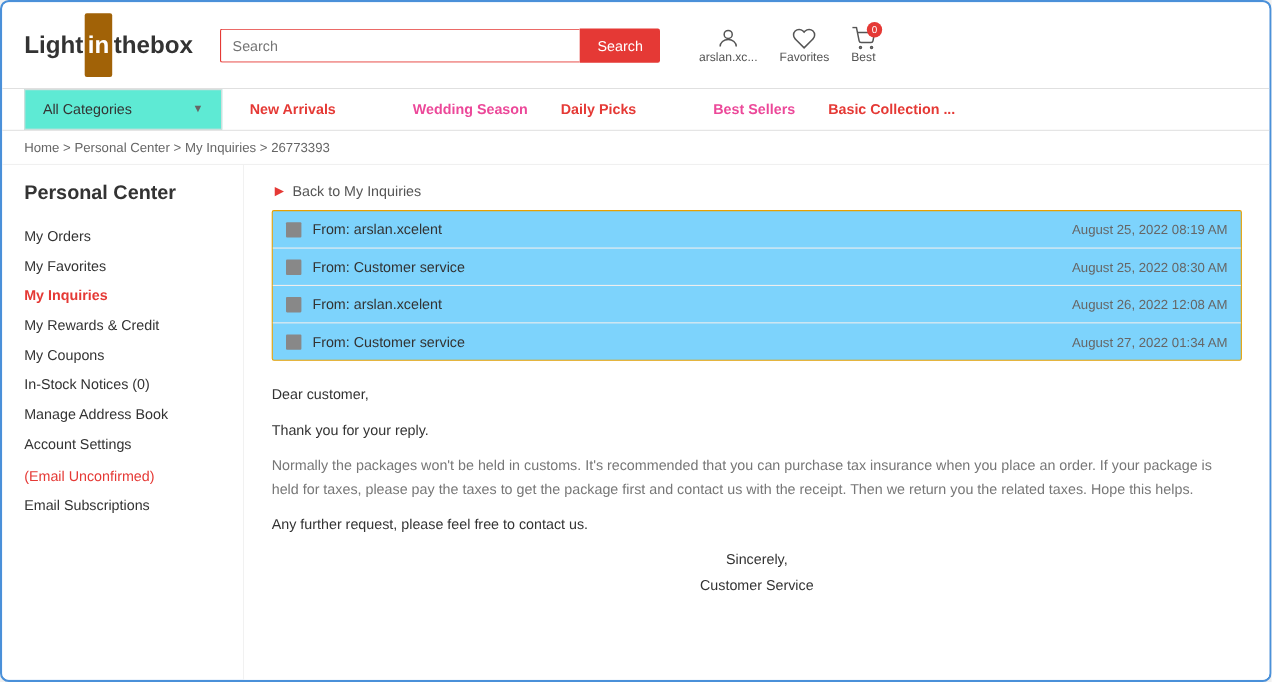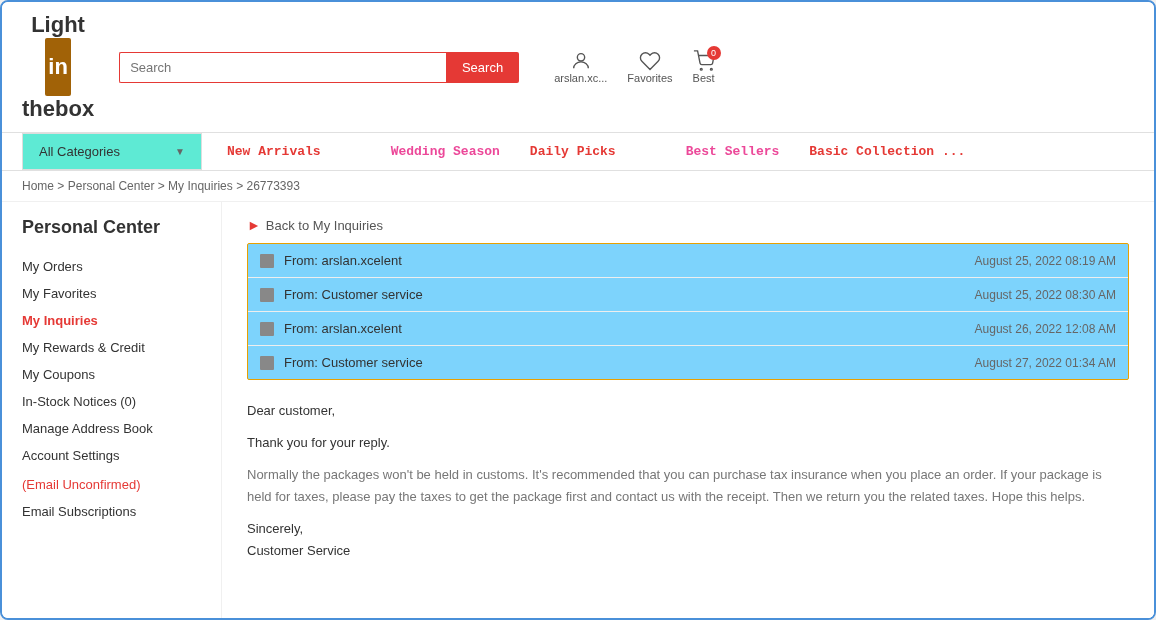--- a/index.html
+++ b/index.html
@@ -1,35 +1,35 @@
 <!DOCTYPE html>
 <html><head>
   <meta charset="utf-8">
   <style>
     * { box-sizing: border-box; margin: 0; padding: 0; }
     body { font-family: Arial, sans-serif; font-size: 13px; background: #f0f0f0; display: flex; justify-content: center; align-items: center; min-height: 100vh; }
     .browser-frame { width: 1156px; height: 620px; background: #fff; border: 2px solid #4a90d9; border-radius: 8px; overflow: hidden; display: flex; flex-direction: column; }
     
     
     .header { background: #fff; padding: 10px 20px; display: flex; align-items: center; gap: 15px; border-bottom: 1px solid #e0e0e0; }
-    .logo { display: flex; align-items: center; font-size: 22px; font-weight: bold; color: #333; text-decoration: none; margin-right: 10px; flex-direction: column; }
+    .logo { display: flex; align-items: center; font-size: 22px; font-weight: bold; color: #333; text-decoration: none; margin-right: 10px; }
     .logo-in { background: #a16207; color: #fff; padding: 16px 3px; border-radius: 2px; margin: 0 1px; }
     .search-bar { flex: 1; display: flex; max-width: 400px; }
     .search-bar input { flex: 1; border: 1px solid #e53935; border-right: none; padding: 7px 10px; font-size: 13px; outline: none; border-radius: 2px 0 0 2px; }
     .search-bar button { background: #e53935; color: #fff; border: none; padding: 7px 16px; cursor: pointer; font-size: 13px; border-radius: 0 2px 2px 0; }
     .header-icons { display: flex; align-items: center; gap: 20px; margin-left: 20px; }
     .header-icon-item { display: flex; flex-direction: column; align-items: center; font-size: 11px; color: #555; cursor: pointer; position: relative; }
     .header-icon-item svg { width: 22px; height: 22px; }
     .cart-badge { position: absolute; top: -4px; right: -6px; background: #e53935; color: #fff; font-size: 9px; width: 14px; height: 14px; border-radius: 50%; display: flex; align-items: center; justify-content: center; }
 
     
     .nav-bar { background: #fff; padding: 0 20px; display: flex; align-items: center; border-bottom: 1px solid #e0e0e0; gap: 0; }
     .nav-categories { background: #5eead4; border: 1px solid #ddd; padding: 10px 16px; display: flex; align-items: center; gap: 8px; cursor: pointer; font-size: 13px; color: #333; min-width: 180px; }
     .nav-categories-arrow { font-size: 10px; color: #666; margin-left: auto; }
-    .nav-items { display: flex; align-items: center; gap: 30px; padding: 10px 25px; font-family: Liberation Mono, monospace; }
+    .nav-items { display: flex; align-items: center; gap: 30px; padding: 10px 25px; }
     .nav-item { font-size: 13px; cursor: pointer; text-decoration: none; }
     .nav-item.red { color: #e53935; font-weight: bold; }
     .nav-item.black { color: #ec4899; font-weight: bold; margin-left: 40px; }
 
     
     .breadcrumb { padding: 8px 20px; font-size: 12px; color: #666; background: #fff; border-bottom: 1px solid #f0f0f0; }
     .breadcrumb a { color: #666; text-decoration: none; }
 
     
     .main-content { display: flex; flex: 1; overflow: hidden; background: #fff; }
@@ -52,21 +52,21 @@
     .messages-list { border: 1px solid #e8a000; border-radius: 2px; margin-bottom: 20px; background: #7dd3fc; }
     .message-row { display: flex; align-items: center; padding: 9px 12px; border-bottom: 1px solid #eee; cursor: pointer; }
     .message-row:last-child { border-bottom: none; }
     .msg-icon { width: 14px; height: 14px; background: #888; margin-right: 10px; flex-shrink: 0; border-radius: 1px; }
     .msg-from { font-size: 13px; color: #333; flex: 1; }
     .msg-date { font-size: 12px; color: #666; }
 
     .email-body { font-size: 13px; color: #333; line-height: 1.7; }
     .email-body p { margin-bottom: 10px; }
     .email-body .notice { color: #777; }
-    .email-body .signature { margin-top: 10px; }
+    .email-body .signature { margin-top: 10px; text-align: center; }
   </style>
 </head>
 <body>
 
 <div class="browser-frame">
 
   <div class="header">
     <div class="logo">
       <span>Light</span>
         <span class="logo-in">in</span>
@@ -165,20 +165,21 @@
           <div class="msg-icon"></div>
           <span class="msg-from">From: Customer service</span>
           <span class="msg-date">August 27, 2022 01:34 AM</span>
         </div>
       </div>
 
       <div class="email-body">
         <p>Dear customer,</p>
         <p>Thank you for your reply.</p>
         <p class="notice">Normally the packages won't be held in customs. It's recommended that you can purchase tax insurance when you place an order. If your package is held for taxes, please pay the taxes to get the package first and contact us with the receipt. Then we return you the related taxes. Hope this helps.</p>
+        <p>Any further request, please feel free to contact us.</p>
         <div class="signature">
           <div>Sincerely,</div>
           <div>Customer Service</div>
         </div>
       </div>
     </div>
   </div>
 </div>
 
 </body></html>

